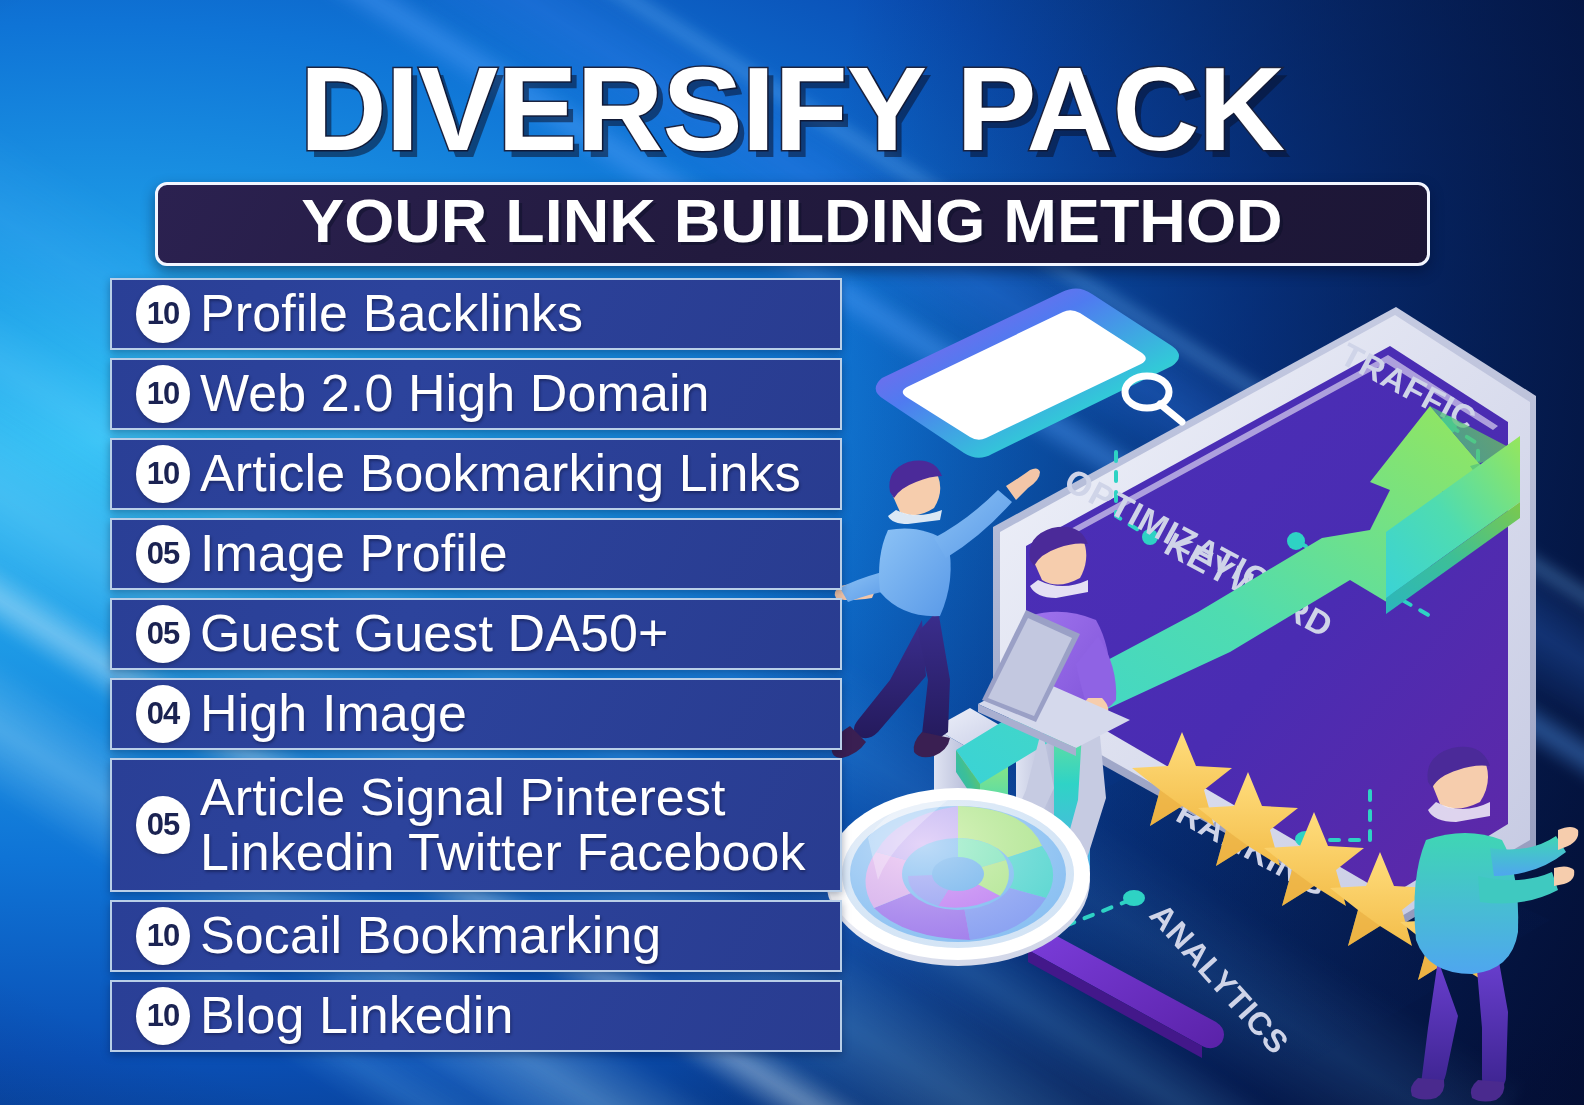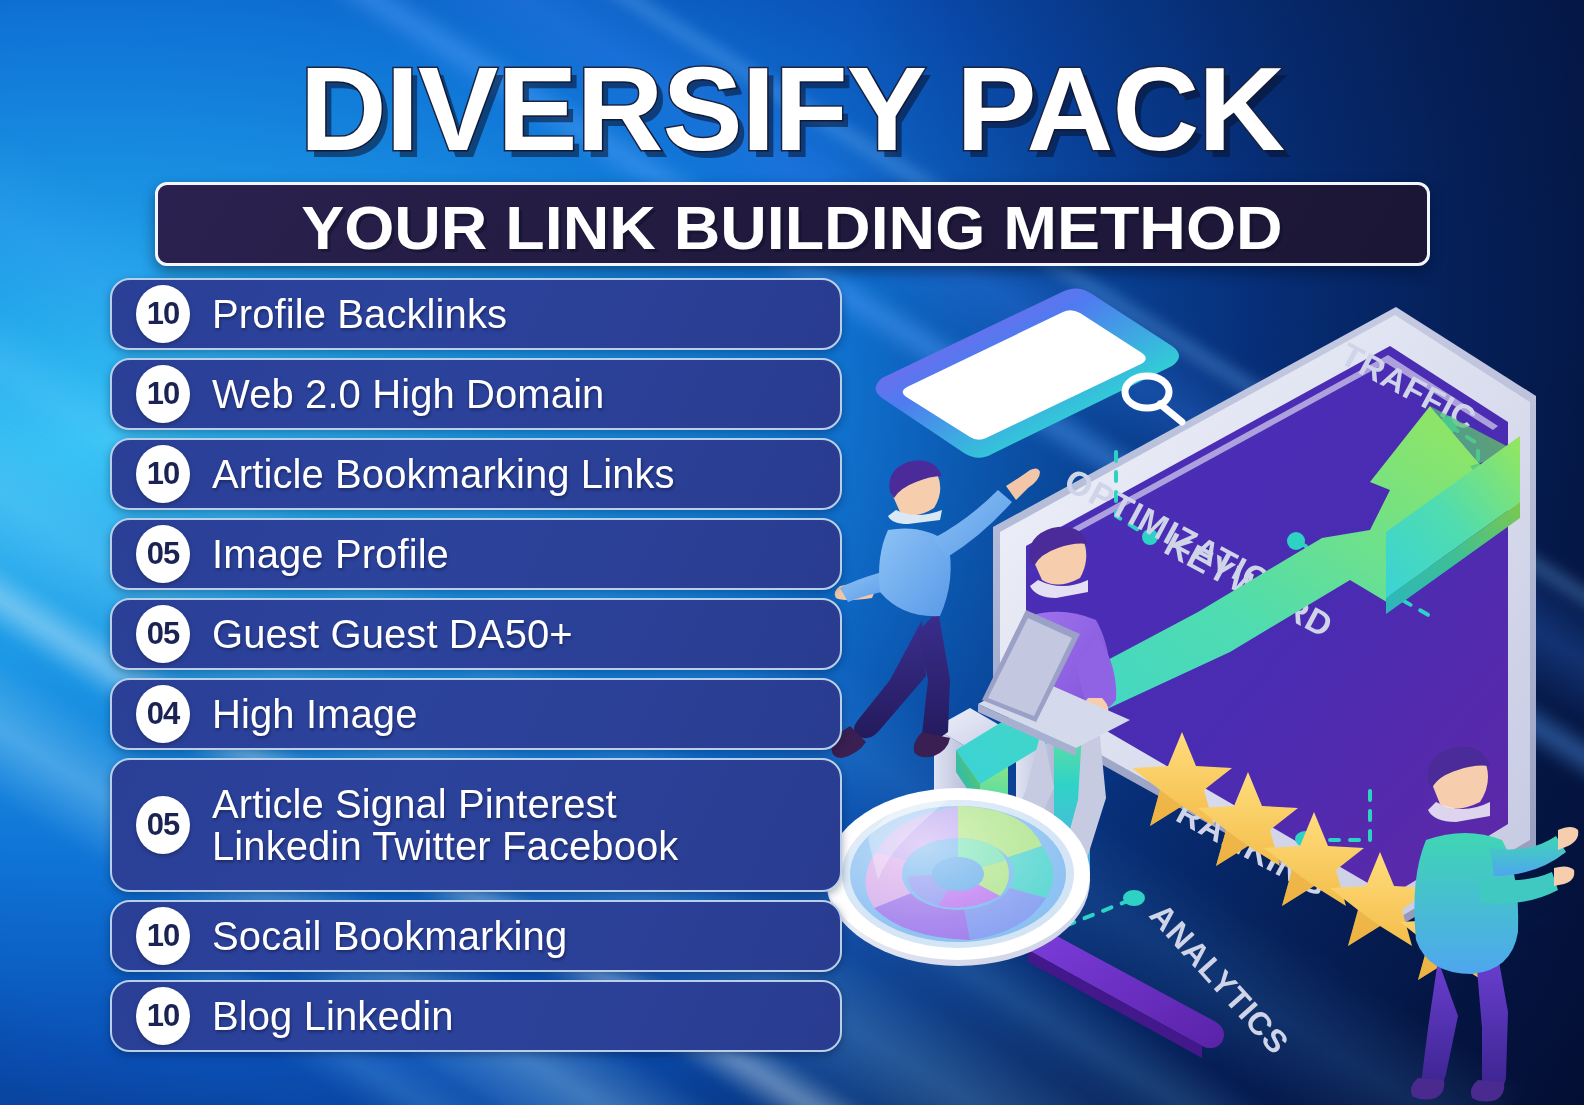--- a/index.html
+++ b/index.html
@@ -69,56 +69,56 @@
     transform:scaleX(1.02);
   }
   #subtitle-bar {
     margin:14px auto 0;
     width:1275px;
     height:84px;
     border-radius:12px;
     background:linear-gradient(120deg,#2b2150 0%,#221a3e 45%,#1c1636 100%);
     border:3px solid #f3f6ff;
     box-shadow:0 6px 14px rgba(5,12,40,0.45);
-    display:flex; align-items:flex-end; justify-content:center;
+    display:flex; align-items:flex-start; justify-content:center;
   }
   #subtitle {
     font-size:62px; font-weight:bold; color:#ffffff;
     letter-spacing:0px; transform:scaleX(1.04);
     text-shadow:3px 3px 0 rgba(12,16,40,0.5);
     white-space:nowrap;
   }
 
   
   #list { position:absolute; left:110px; top:278px; width:732px; z-index:20; }
   .row {
     position:relative;
     background:linear-gradient(115deg,#2a3f96 0%,#2c439c 40%,#293c90 100%);
     border:2px solid #b9cfe8;
-    border-radius:20px;
+    border-radius:0;
     margin-bottom:8px;
     display:flex; align-items:center;
     padding:0 0 0 24px;
     box-shadow:0 3px 8px rgba(4,14,48,0.35);
   }
   .row.h1 { height:72px; }
   .row.h2 { height:134px; }
   .badge {
     flex:0 0 auto;
     width:54px; height:58px;
     border-radius:50%;
     background:#ffffff;
     display:flex; align-items:center; justify-content:center;
     font-size:31px; font-weight:bold; color:#1b2352;
     letter-spacing:-1px;
     box-shadow:0 2px 4px rgba(0,0,0,0.25);
   }
   .row-label {
-    margin-left:22px;
-    font-size:40px;
+    margin-left:10px;
+    font-size:52px;
     color:#ffffff;
     line-height:1.06;
     letter-spacing:0.1px;
     text-shadow:1px 2px 3px rgba(8,14,44,0.45);
     white-space:pre-line;
   }
 
   
   #illo { position:absolute; left:830px; top:280px; width:750px; height:790px; z-index:15; }
   #illo svg { width:100%; height:100%; display:block; overflow:visible; }

